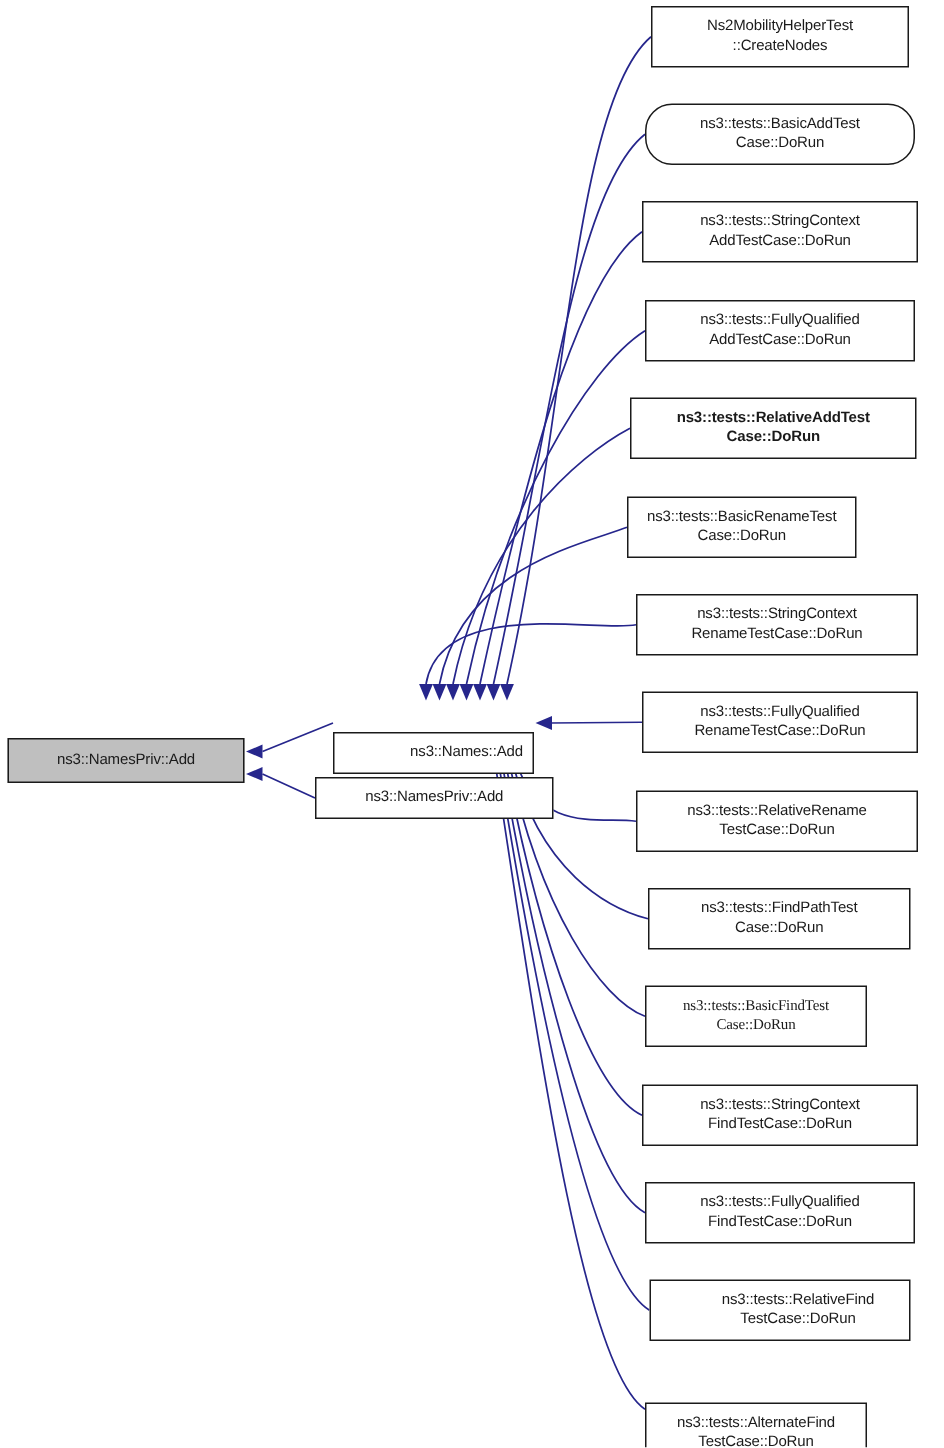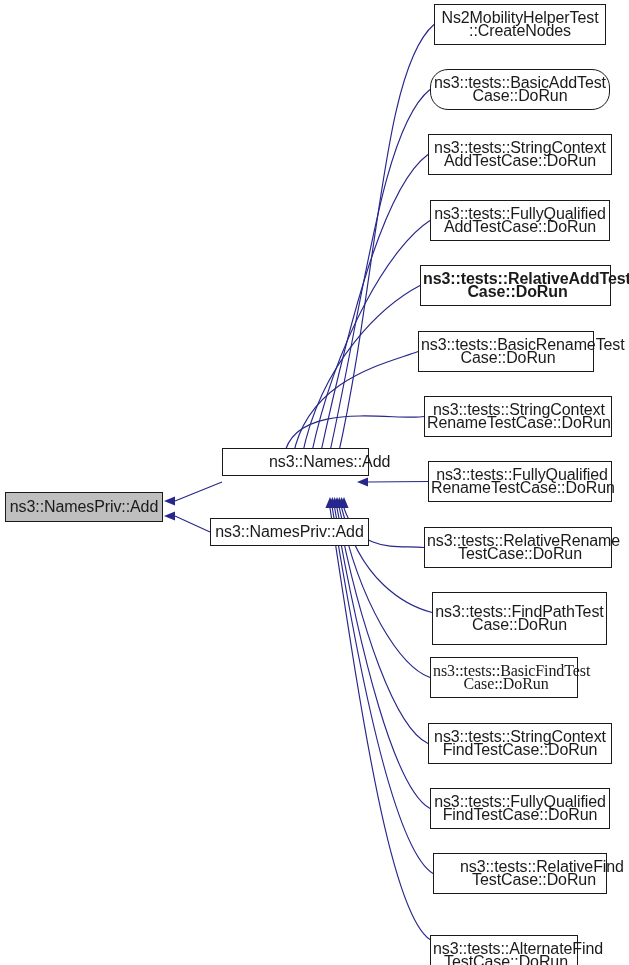--- a/index.html
+++ b/index.html
@@ -25,26 +25,26 @@
     width: 629px;
     height: 965px;
     pointer-events: none;
   }
   .node {
     position: absolute;
     box-sizing: border-box;
     border: 1px solid #1a1a1a;
     background: #ffffff;
     color: #1a1a1a;
-    font-size: 16px;
+    font-size: 10px;
     line-height: 12.6px;
     text-align: center;
     display: flex;
     align-items: center;
-    justify-content: flex-start;
+    justify-content: flex-end;
     white-space: pre-line;
     letter-spacing: -0.1px;
     z-index: 5;
   }
   .node.highlight {
     background: #bfbfbf;
     border: 1px solid #1a1a1a;
   }
   .node .label {
     display: block;
@@ -87,41 +87,41 @@
       <polygon points="337,497 341.6,508 332.4,508" fill="#26268c"></polygon>
       <path d="M 430 808.5 C 395.3333333333333 789.75, 360 656, 334.6666666666667 508" fill="none" stroke="#26268c" stroke-width="1.15"></path>
       <polygon points="334.6666666666667,497 339.2666666666667,508 330.06666666666666,508" fill="#26268c"></polygon>
       <path d="M 433 873.5 C 395.6666666666667 850.85, 360 681, 332.3333333333333 508" fill="none" stroke="#26268c" stroke-width="1.15"></path>
       <polygon points="332.3333333333333,497 336.93333333333334,508 327.7333333333333,508" fill="#26268c"></polygon>
       <path d="M 430 939.5 C 390 912.89, 360 706, 330 508" fill="none" stroke="#26268c" stroke-width="1.15"></path>
       <polygon points="330,497 334.6,508 325.4,508" fill="#26268c"></polygon>
     </svg>
   <div id="node-layer">
       <div class="node highlight" style="left: 5px; top: 492px; width: 158px; height: 30px;"><span class="label">ns3::NamesPriv::Add</span></div>
-      <div class="node" style="left: 222px; top: 448px; width: 147px; height: 28px; padding-left: 44px;"><span class="label">ns3::Names::Add</span></div>
+      <div class="node" style="left: 222px; top: 488px; width: 134px; height: 28px; padding-left: 44px;"><span class="label">ns3::Names::Add</span></div>
       <div class="node" style="left: 210px; top: 518px; width: 159px; height: 28px;"><span class="label">ns3::NamesPriv::Add</span></div>
       <div class="node" style="left: 434px; top: 4px; width: 172px; height: 41px;"><span class="label">Ns2MobilityHelperTest
 ::CreateNodes</span></div>
       <div class="node" style="left: 430px; top: 69px; width: 180px; height: 41px; border-radius: 18px;"><span class="label">ns3::tests::BasicAddTest
 Case::DoRun</span></div>
       <div class="node" style="left: 428px; top: 134px; width: 184px; height: 41px;"><span class="label">ns3::tests::StringContext
 AddTestCase::DoRun</span></div>
       <div class="node" style="left: 430px; top: 200px; width: 180px; height: 41px;"><span class="label">ns3::tests::FullyQualified
 AddTestCase::DoRun</span></div>
       <div class="node" style="left: 420px; top: 265px; width: 191px; height: 41px; font-weight: bold;"><span class="label">ns3::tests::RelativeAddTest
 Case::DoRun</span></div>
-      <div class="node" style="left: 418px; top: 331px; width: 176px; height: 41px;"><span class="label">ns3::tests::BasicRenameTest
+      <div class="node" style="left: 418px; top: 331px; width: 153px; height: 41px;"><span class="label">ns3::tests::BasicRenameTest
 Case::DoRun</span></div>
       <div class="node" style="left: 424px; top: 396px; width: 188px; height: 41px;"><span class="label">ns3::tests::StringContext
 RenameTestCase::DoRun</span></div>
       <div class="node" style="left: 428px; top: 461px; width: 184px; height: 41px;"><span class="label">ns3::tests::FullyQualified
 RenameTestCase::DoRun</span></div>
       <div class="node" style="left: 424px; top: 527px; width: 188px; height: 41px;"><span class="label">ns3::tests::RelativeRename
 TestCase::DoRun</span></div>
-      <div class="node" style="left: 432px; top: 592px; width: 175px; height: 53px;"><span class="label">ns3::tests::FindPathTest
+      <div class="node" style="left: 432px; top: 592px; width: 175px; height: 41px;"><span class="label">ns3::tests::FindPathTest
 Case::DoRun</span></div>
       <div class="node" style="left: 430px; top: 657px; width: 148px; height: 41px; font-family: Liberation Serif, serif;"><span class="label">ns3::tests::BasicFindTest
 Case::DoRun</span></div>
       <div class="node" style="left: 428px; top: 723px; width: 184px; height: 41px;"><span class="label">ns3::tests::StringContext
 FindTestCase::DoRun</span></div>
       <div class="node" style="left: 430px; top: 788px; width: 180px; height: 41px;"><span class="label">ns3::tests::FullyQualified
 FindTestCase::DoRun</span></div>
       <div class="node" style="left: 433px; top: 853px; width: 174px; height: 41px; padding-left: 24px;"><span class="label">ns3::tests::RelativeFind
 TestCase::DoRun</span></div>
       <div class="node" style="left: 430px; top: 919px; width: 148px; height: 41px; margin-top: 16px;"><span class="label">ns3::tests::AlternateFind

